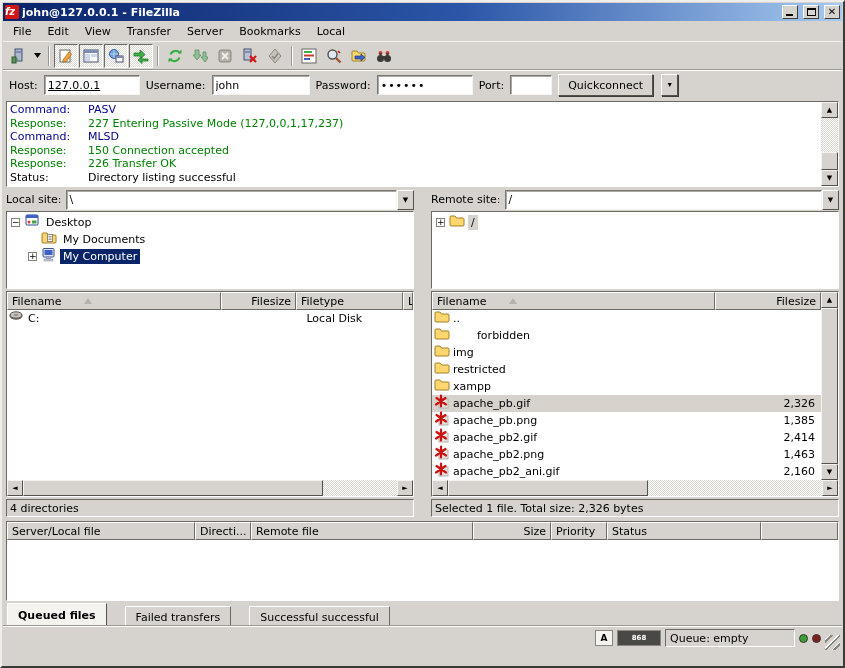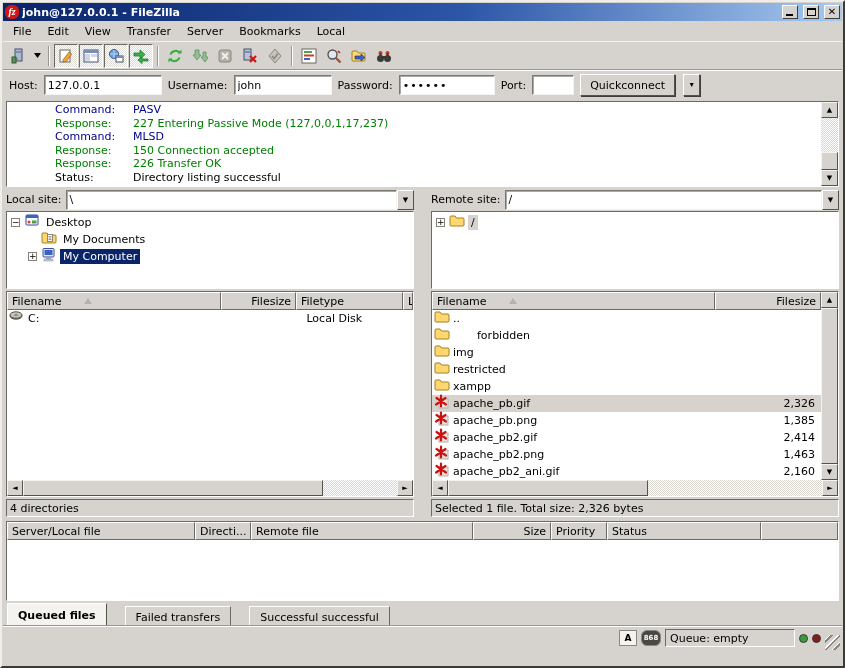--- a/index.html
+++ b/index.html
@@ -8,21 +8,21 @@
 
   .window{ width:845px; height:668px; background:#d6d3ce;
     border:2px solid; border-color:#f0eeea #3c3a37 #3c3a37 #f0eeea;
     display:flex; flex-direction:column; overflow:hidden; padding:1px; }
 
   
   .titlebar{ height:18px; flex:0 0 18px; display:flex; align-items:center;
     background:linear-gradient(to right,#0a246a 0%,#2c56a8 55%,#a6caf0 100%);
     padding:0 2px; gap:3px; }
   .fz-logo{ width:14px; height:14px; background:#d21616; color:#fff; font-weight:bold;
-    font-style:italic; font-size:10px; line-height:14px; text-align:center; border-radius:6px; flex:0 0 14px;font-family:Liberation Serif, serif;}
+    font-style:italic; font-size:10px; line-height:14px; text-align:left; border-radius:1px; flex:0 0 14px;}
   .title-text{ color:#fff; font-weight:bold; font-size:11px; flex:1; white-space:nowrap; overflow:hidden;}
   .winbtn{ width:16px; height:14px; background:#d6d3ce; border:1px solid;
     border-color:#fff #403e3a #403e3a #fff; margin-left:2px; position:relative; flex:0 0 16px;}
   .winbtn .glyph-min{ position:absolute; left:3px; bottom:2px; width:7px; height:2px; background:#000;}
   .winbtn .glyph-max{ position:absolute; left:3px; top:2px; width:9px; height:8px;
     border:1px solid #000; border-top-width:2px;}
   .winbtn .glyph-close{ position:absolute; inset:0; text-align:center; font-size:10px; line-height:12px; font-weight:bold;}
 
   
   .menubar{ height:20px; flex:0 0 20px; display:flex; align-items:center; padding-left:2px;}
@@ -51,21 +51,21 @@
   input.field{ display:inline-block; line-height:18px;}
   .qc-btn{ height:22px; padding:0 9px; background:#d6d3ce; border:1px solid;
     border-color:#fff #55524c #55524c #fff; box-shadow:1px 1px 0 #403e3a; font-size:11px;
     font-family:"DejaVu Sans",sans-serif;}
   .qc-drop{ width:17px; height:22px; background:#d6d3ce; border:1px solid;
     border-color:#fff #55524c #55524c #fff; box-shadow:1px 1px 0 #403e3a;
     font-size:7px; text-align:center; line-height:20px; margin-left:2px;}
 
   
   .logpane{ height:86px; flex:0 0 86px; margin:1px 3px 0 3px; background:#fff;
-    border:1px solid; border-color:#6d6a65 #fff #fff #6d6a65; display:flex;padding-left:45px;}
+    border:1px solid; border-color:#6d6a65 #fff #fff #6d6a65; display:flex;}
   .log-lines{ flex:1; overflow:hidden; padding:1px 0 0 3px;}
   .log-line{ display:flex; line-height:13.5px; white-space:nowrap;}
   .log-label{ width:78px; flex:0 0 78px;}
   .command{ color:#00008b;}
   .response{ color:#008000;}
   .status{ color:#000;}
 
   
   .vscroll{ width:17px; flex:0 0 17px; display:flex; flex-direction:column;
     background-color:#efeee9;
@@ -130,21 +130,21 @@
   .tabs{ flex:0 0 24px; display:flex; align-items:flex-end; padding-left:4px; gap:18px;}
   .tab{ height:19px; padding:2px 10px 0 10px; background:#d6d3ce; border:1px solid;
     border-color:#fff #6d6a65 #6d6a65 #fff; border-bottom:none; display:flex; align-items:center;}
   .tab.active{ height:22px; background:#f4f3ef; font-weight:bold; border-color:#fff #55524c transparent #fff;}
 
   
   .statusbar{ flex:0 0 25px; border-top:1px solid #9a978f; box-shadow:inset 0 1px 0 #fff;
     display:flex; align-items:center; justify-content:flex-end; padding:0 2px 0 4px; gap:4px;}
   .sb-icon{ width:18px; height:16px; border:1px solid #8a877f; background:#f4f3ef;
     display:flex; align-items:center; justify-content:center; font-size:9px; font-weight:bold;}
-  .sb-icon.dark{ background:#4a4844; color:#fff; font-size:7px; letter-spacing:0; width:20px;border-radius:6px;}
+  .sb-icon.dark{ background:#4a4844; color:#fff; font-size:7px; letter-spacing:0; width:44px;}
   .sb-queue{ width:130px; height:18px; background:#d6d3ce; border:1px solid;
     border-color:#6d6a65 #fff #fff #6d6a65; padding:0 4px; display:flex; align-items:center;}
   .led{ width:9px; height:9px; border-radius:50%; border:1px solid #3a3832;}
   .led.green{ background:#3a9d3a;}
   .led.red{ background:#7c1f1f;}
   .grip{ width:15px; height:15px; align-self:flex-end;
     background:repeating-linear-gradient(135deg, transparent 0 3px, #ffffff 3px 4px, #8a877f 4px 6px);}
 </style>
 </head>
 <body>
@@ -282,21 +282,21 @@
           <circle cx="4.5" cy="5" r="2" fill="#d23a2e"></circle>
           <circle cx="11.5" cy="5" r="2" fill="#d23a2e"></circle>
           <rect x="3.5" y="5" width="2" height="4" fill="#3c3a37"></rect>
           <rect x="10.5" y="5" width="2" height="4" fill="#3c3a37"></rect>
         </svg>
     </button>
   </div>
 
   <div class="quickbar">
     <span class="q-label">Host:</span>
-    <input class="field" style="width: 118px;" value="127.0.0.1">
+    <input class="field" style="width: 96px; text-decoration: underline;" value="127.0.0.1">
     <span class="q-label">Username:</span>
     <input class="field" style="width: 98px;" value="john">
     <span class="q-label">Password:</span>
     <input class="field" style="width: 96px; letter-spacing: 1px;" value="••••••">
     <span class="q-label">Port:</span>
     <input class="field" style="width: 42px;" value="">
     <button class="qc-btn">Quickconnect</button>
     <button class="qc-drop">▼</button>
   </div>
 

